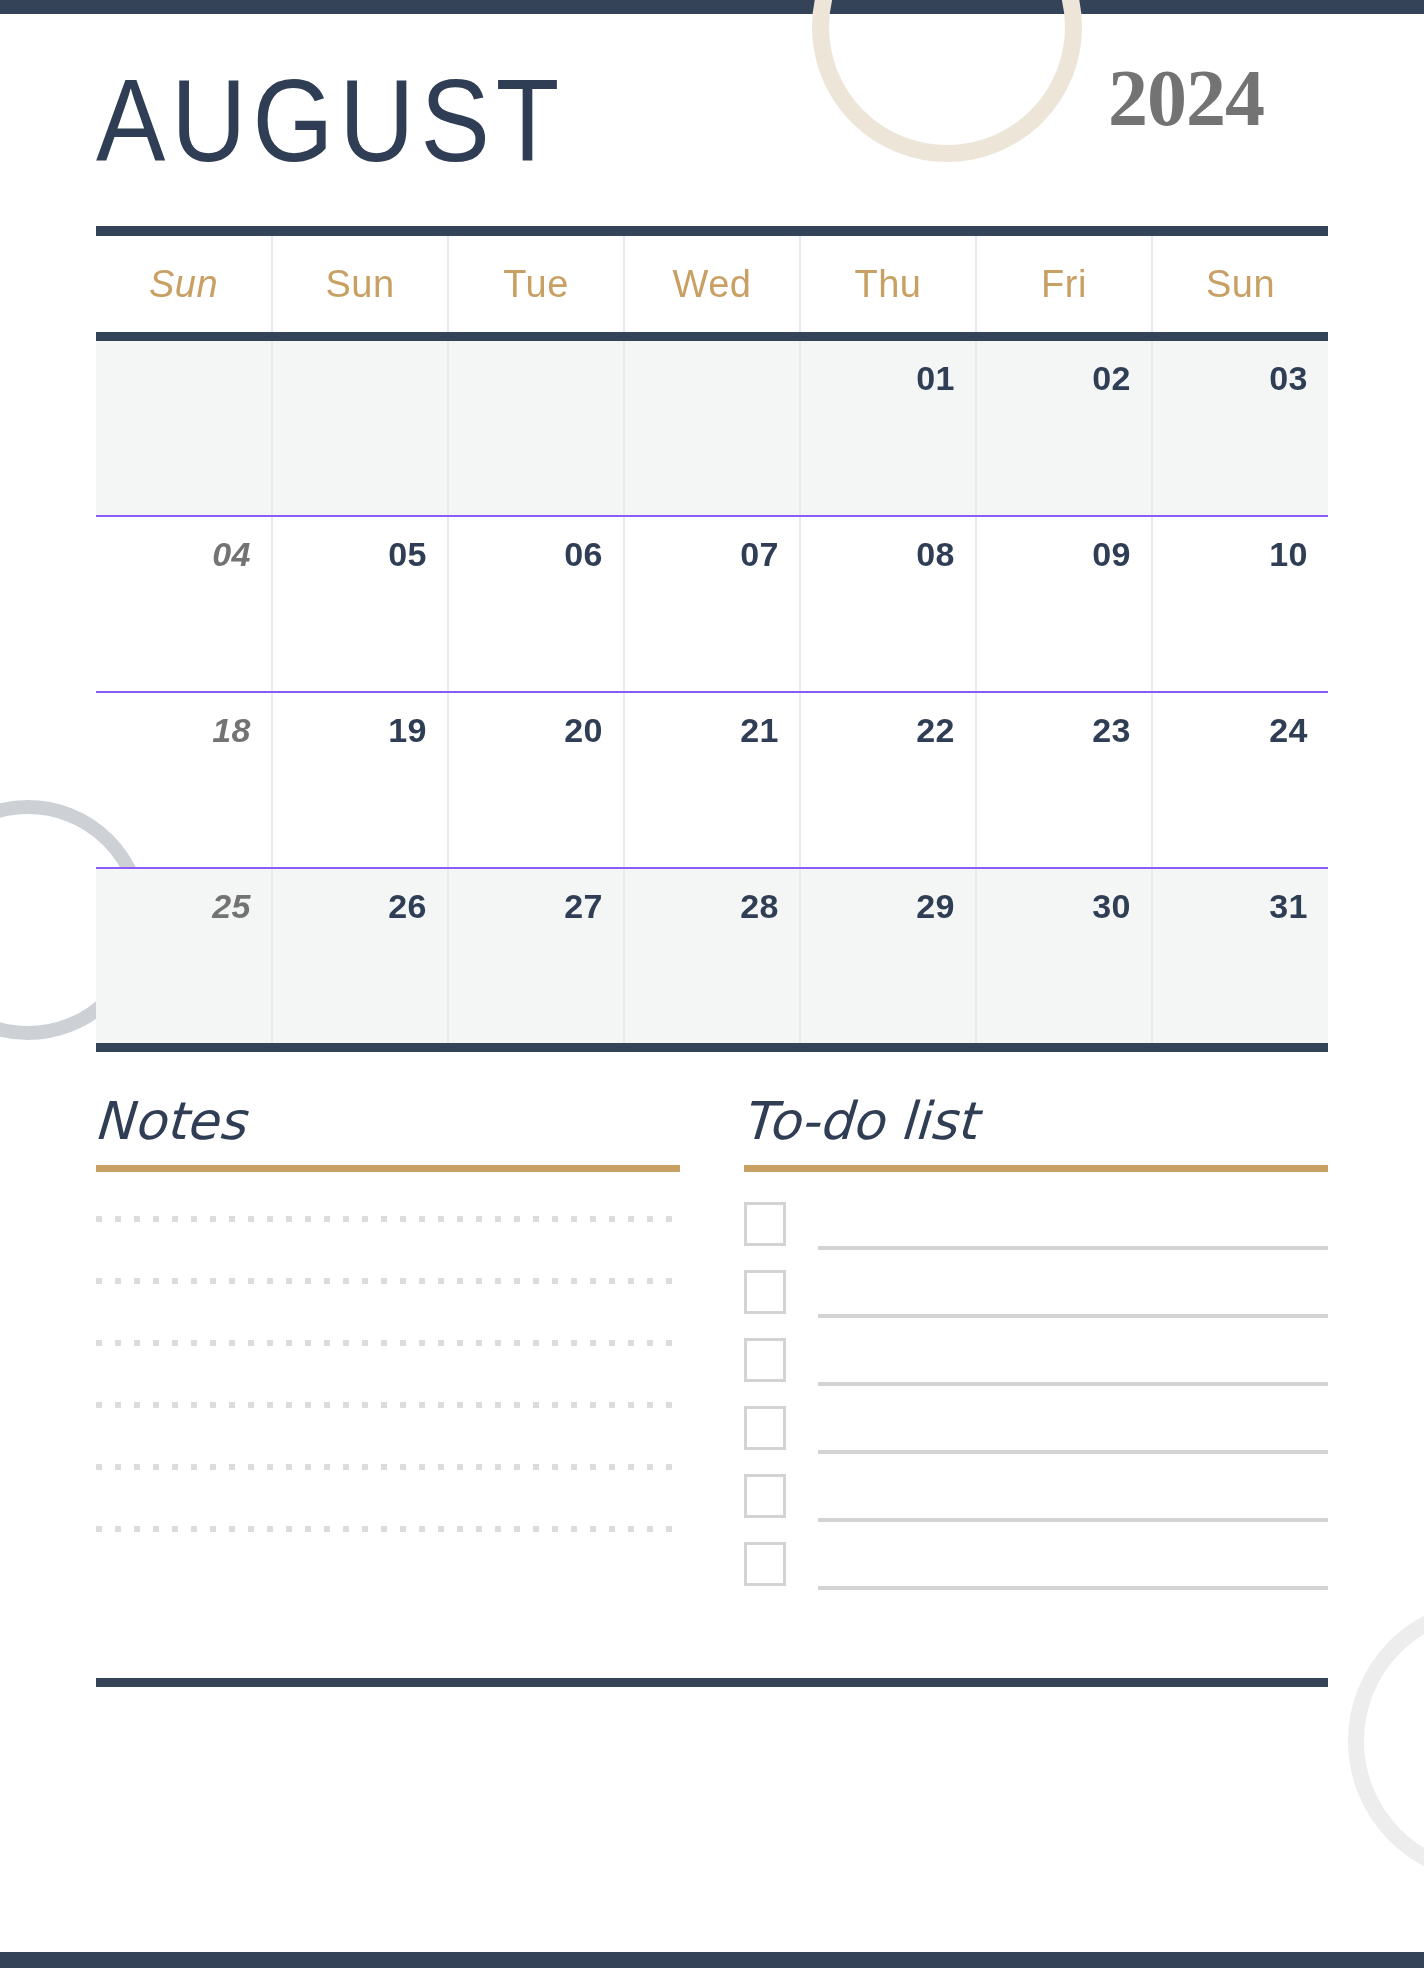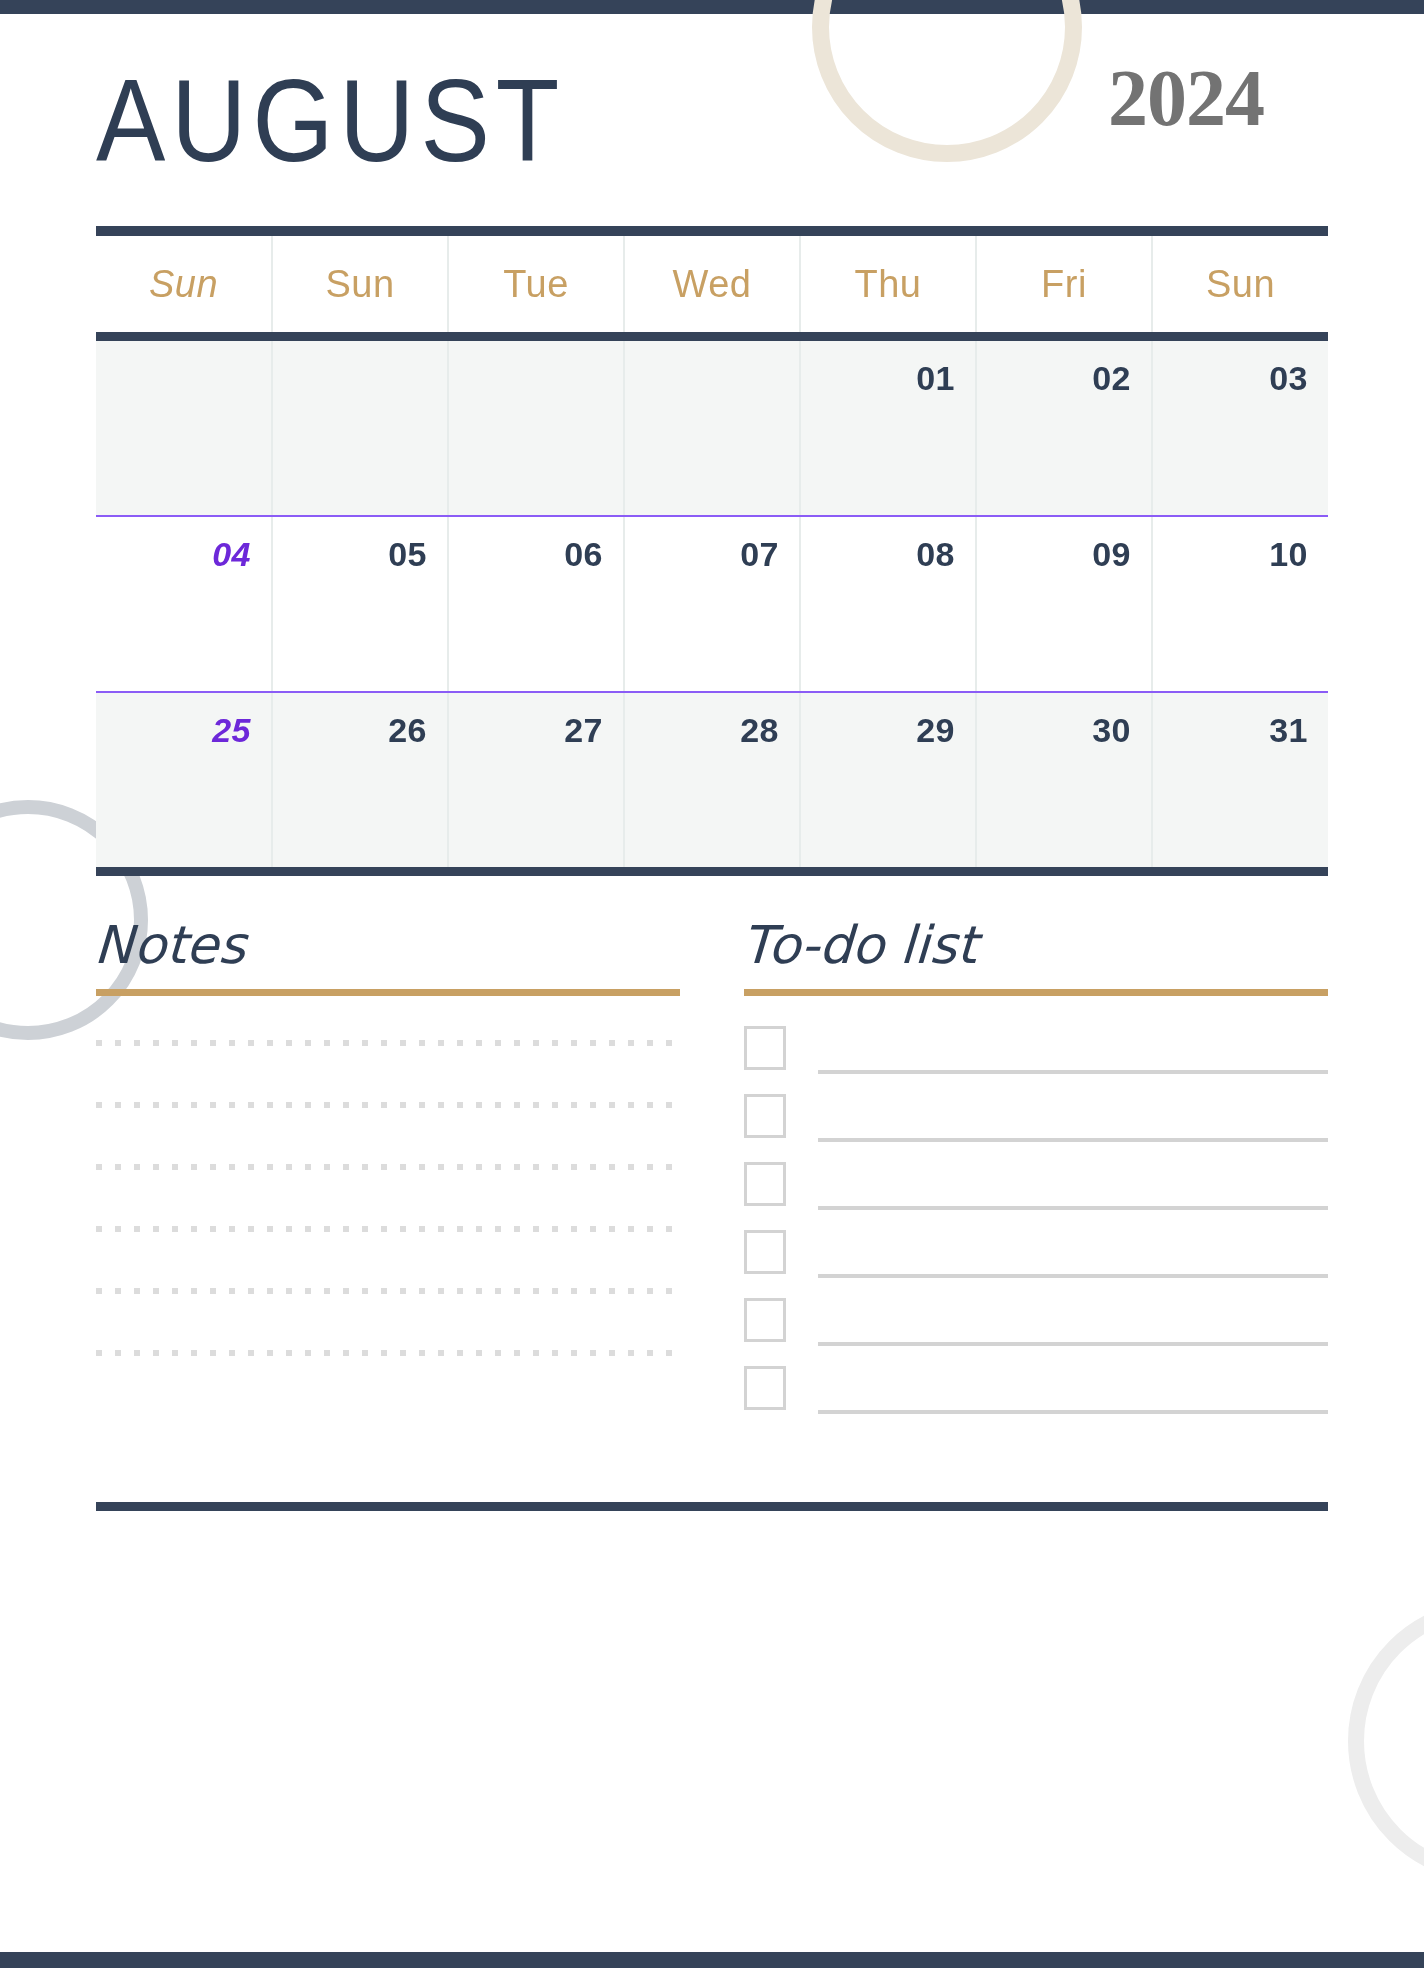--- a/index.html
+++ b/index.html
@@ -168,21 +168,21 @@
   }
   .daynum {
     display: block;
     padding: 18px 20px 0 0;
     font-family: "Liberation Sans", sans-serif;
     font-size: 34px;
     font-weight: 700;
     color: #2f3e54;
     letter-spacing: 0.5px;
   }
-  .daynum.sunday { color: #6d28d9; }
+  .daynum.sunday { color: #737373; }
 
   
   .panels {
     display: flex;
     gap: 64px;
     margin-top: 42px;
   }
   .panel { width: 584px; }
 
   .panel-title {
@@ -325,20 +325,43 @@
           <td>
               <span class="daynum">08</span>
             </td>
           <td>
               <span class="daynum">09</span>
             </td>
           <td>
               <span class="daynum">10</span>
             </td>
         </tr>
+        <tr class="week-row">
+          <td>
+              <span class="daynum sunday">18</span>
+            </td>
+          <td>
+              <span class="daynum">19</span>
+            </td>
+          <td>
+              <span class="daynum">20</span>
+            </td>
+          <td>
+              <span class="daynum">21</span>
+            </td>
+          <td>
+              <span class="daynum">22</span>
+            </td>
+          <td>
+              <span class="daynum">23</span>
+            </td>
+          <td>
+              <span class="daynum">24</span>
+            </td>
+        </tr>
         <tr class="week-row shaded">
           <td>
               <span class="daynum sunday">25</span>
             </td>
           <td>
               <span class="daynum">26</span>
             </td>
           <td>
               <span class="daynum">27</span>
             </td>

